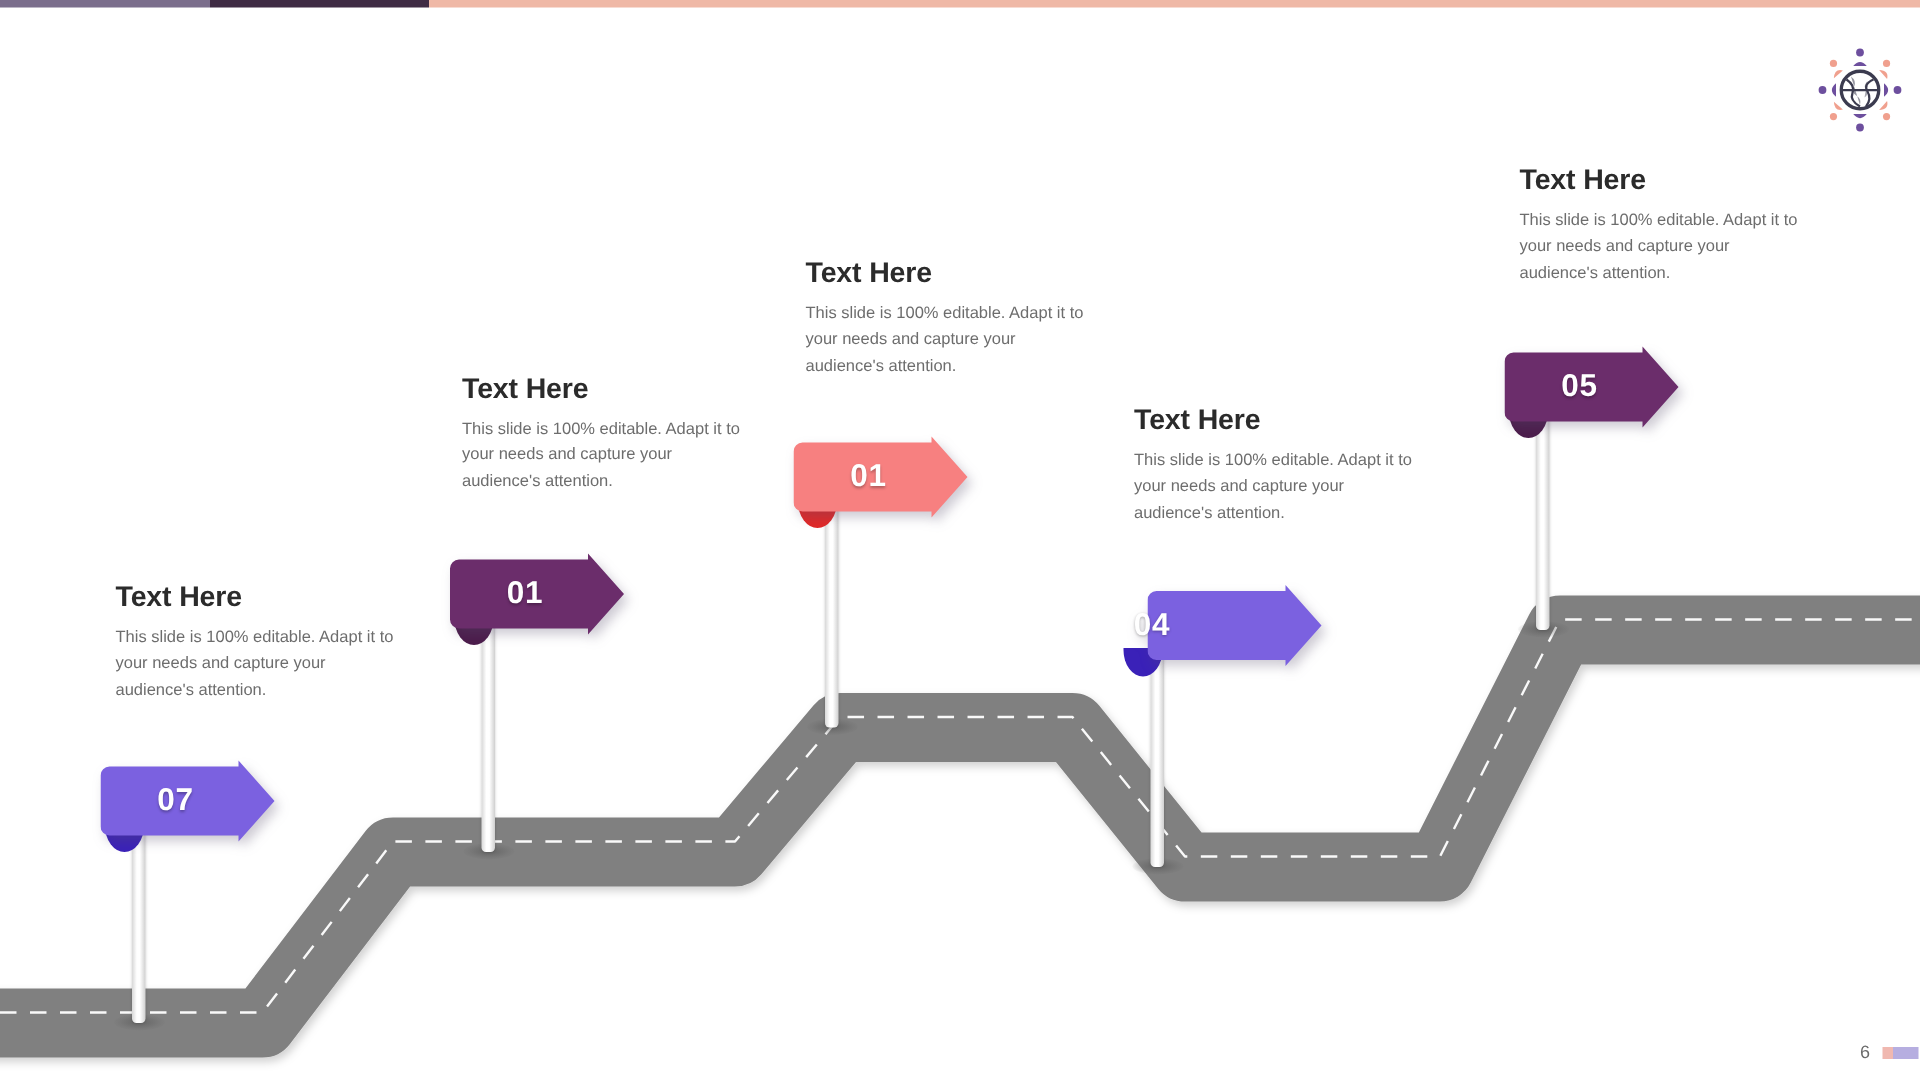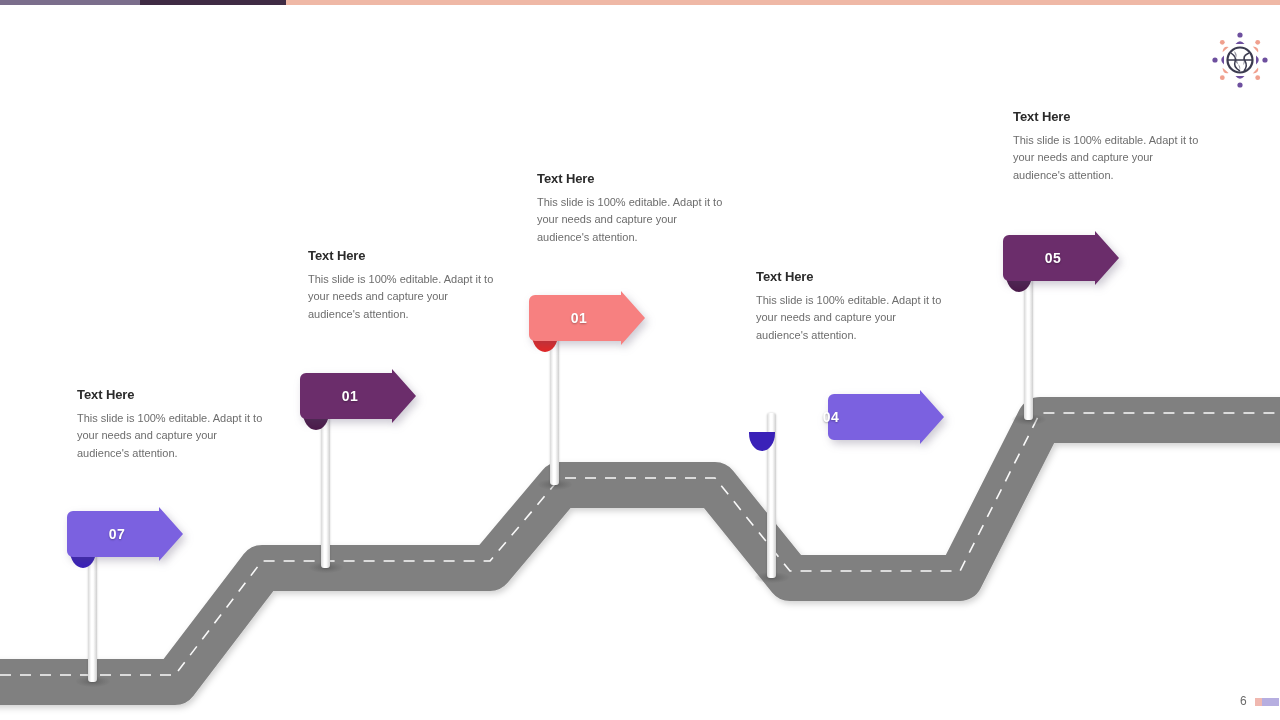--- a/index.html
+++ b/index.html
@@ -45,32 +45,32 @@
     position:absolute;width:34px;height:11px;border-radius:50%;
     background:radial-gradient(ellipse at center, rgba(60,60,60,.40) 0%, rgba(90,90,90,.16) 55%, rgba(120,120,120,0) 76%);
   }
 
   
   .flag{position:absolute;width:118px;height:58px;filter:drop-shadow(3px 4px 4px rgba(90,80,110,.30));}
   .flag svg{display:block;width:118px;height:58px;}
   .flag-num{
     position:absolute;left:0;top:0;width:100px;height:58px;
     display:flex;align-items:center;justify-content:center;
-    font-size:14px;font-weight:700;color:#ffffff;letter-spacing:.5px;
+    font-size:21px;font-weight:700;color:#ffffff;letter-spacing:.5px;
     text-shadow:0 1px 2px rgba(0,0,0,.30);
     pointer-events:none;
   }
   .flag-tail{
     position:absolute;width:26px;height:19px;border-radius:0 0 14px 14px/0 0 19px 19px;
   }
 
   
   .tbox{position:absolute;width:190px;}
   .tbox .th{
-    font-size:13px;font-weight:700;color:#2b2b2b;margin:0 0 7px 0;line-height:1.15;
+    font-size:19px;font-weight:700;color:#2b2b2b;margin:0 0 7px 0;line-height:1.15;
     letter-spacing:-0.1px;
   }
   .tbox .tb{
     font-size:11px;color:#6d6d6d;line-height:17.5px;margin:0;
   }
 
   
   .pagenum{
     position:absolute;left:1240px;top:694px;
     font-size:12px;color:#6b6b6b;
@@ -203,21 +203,21 @@
   </div>
 
   <div class="milestone" style="left:0;top:0;">
     <div class="tbox" style="left:756px;top:270px;position:absolute;">
       <p class="th">Text Here</p>
       <p class="tb">This slide is 100% editable. Adapt it to your needs and capture your audience's attention.</p>
     </div>
     <div class="pole-base" style="left:755px;top:572px;"></div>
     <div class="pole" style="left:767px;top:413px;height:165px;"></div>
     <div class="flag-tail" style="left:749px;top:432px;background:#3a21b8;"></div>
-    <div class="flag" style="left:781px;top:388px;padding-left:47px;">
+    <div class="flag" style="left:718px;top:388px;padding-left:47px;">
       <svg viewBox="0 0 118 58" xmlns="http://www.w3.org/2000/svg">
         <path d="M6 6 h86 l0 -4 l24 27 l-24 27 l0 -4 h-86 a6 6 0 0 1 -6 -6 v-34 a6 6 0 0 1 6 -6 z" fill="#7b61e0"></path>
       </svg>
       <div class="flag-num">04</div>
     </div>
   </div>
 
   <div class="milestone" style="left:0;top:0;">
     <div class="tbox" style="left:1013px;top:110px;position:absolute;">
       <p class="th">Text Here</p>

